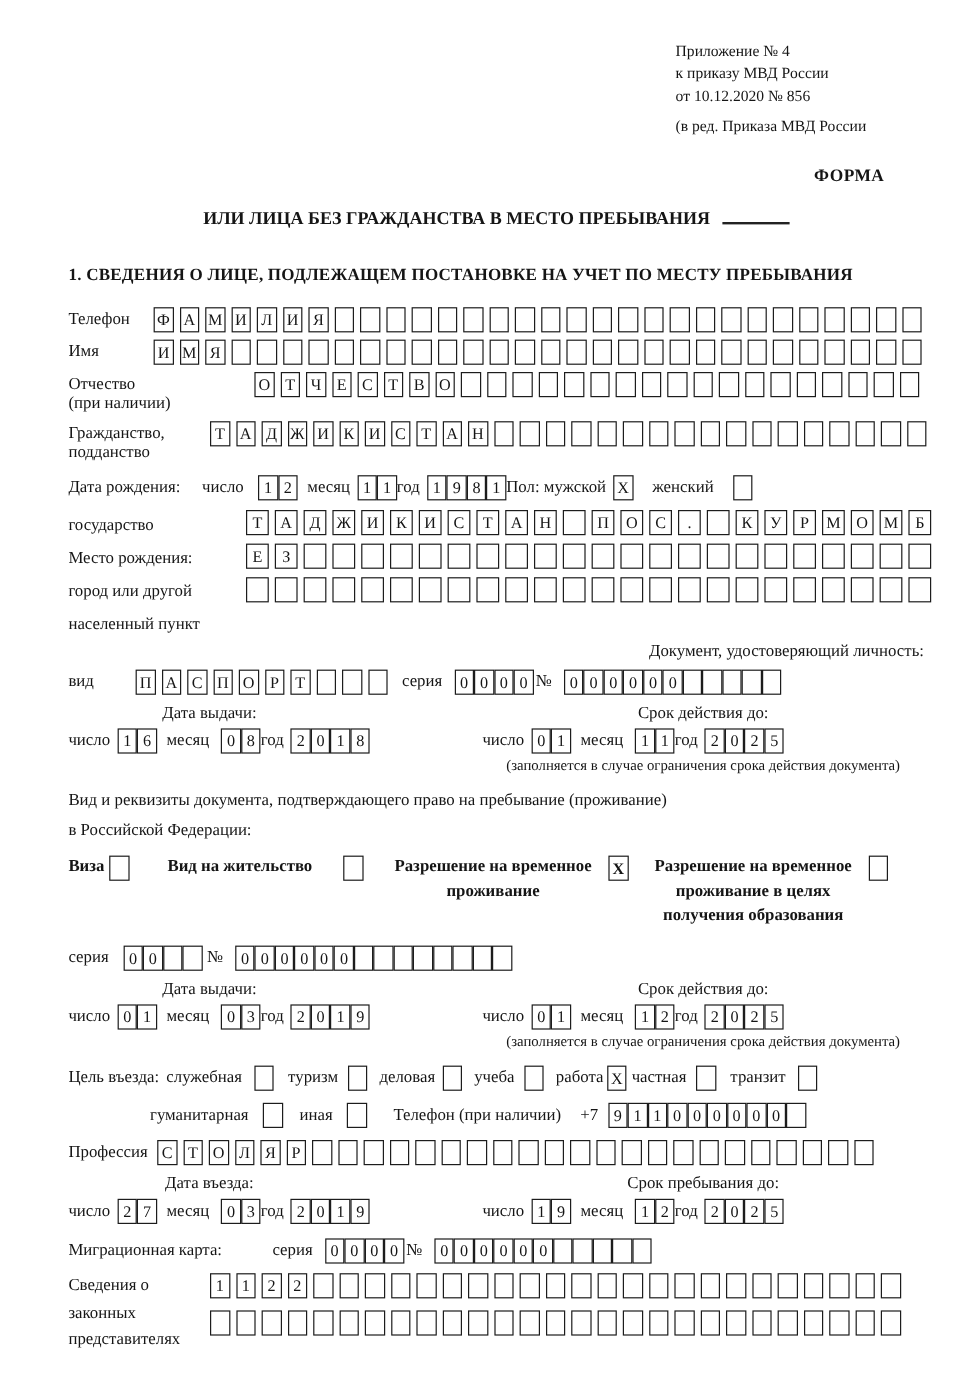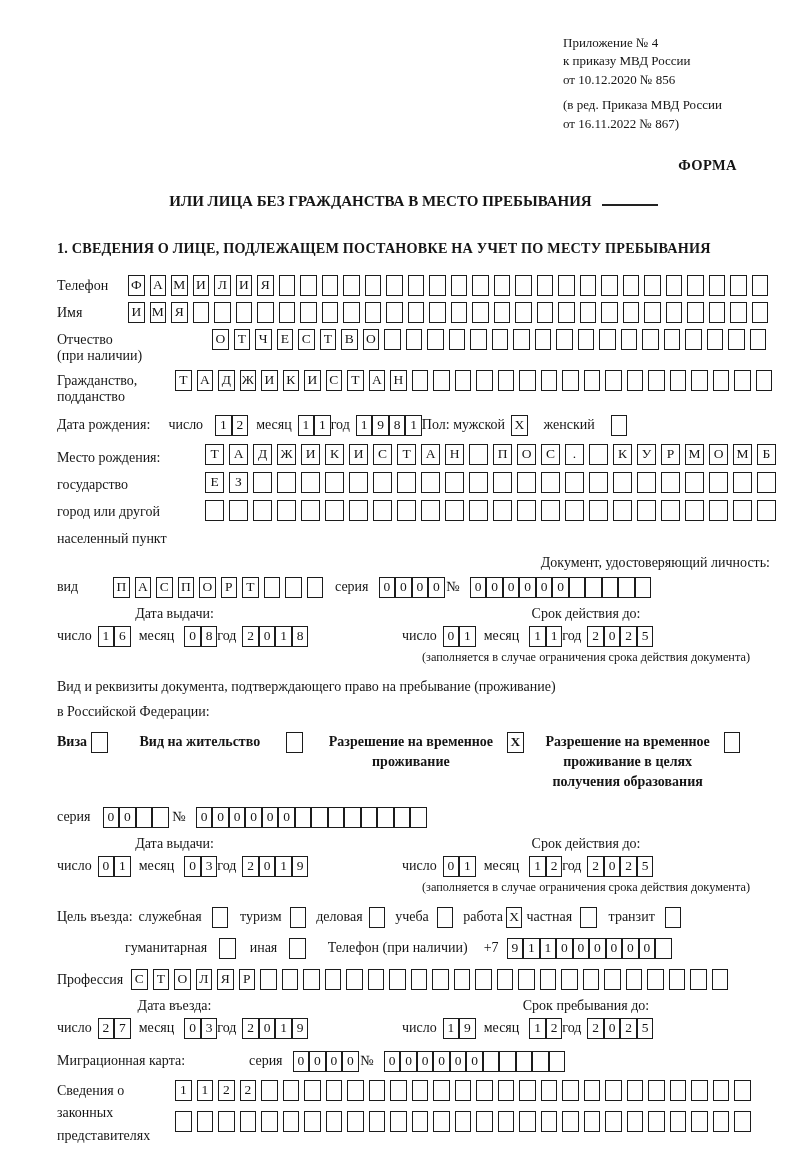--- a/index.html
+++ b/index.html
@@ -69,21 +69,20 @@
 <body>
 
 <div class="page">
 
   <div class="appendix">
     <div>Приложение № 4</div>
     <div>к приказу МВД России</div>
     <div>от 10.12.2020 № 856</div>
     <div class="grp2">
       <div>(в ред. Приказа МВД России</div>
-      <div>от 16.11.2022 № 867)</div>
     </div>
   </div>
 
   <div class="forma">ФОРМА</div>
 
   <div class="title">
     <div><span>ИЛИ ЛИЦА БЕЗ ГРАЖДАНСТВА В МЕСТО ПРЕБЫВАНИЯ</span><span class="uline"></span></div>
   </div>
 
   <div class="sec1">1. СВЕДЕНИЯ О ЛИЦЕ, ПОДЛЕЖАЩЕМ ПОСТАНОВКЕ НА УЧЕТ ПО МЕСТУ ПРЕБЫВАНИЯ</div>
@@ -262,22 +261,22 @@
         <span class="box">X</span>
       </span>
     <span style="margin-left:16px;margin-right:16px;">женский</span>
     <span class="boxes">
         <span class="box"></span>
       </span>
   </div>
 
   <div class="mplace">
     <div class="labels">
+      <div>государство</div>
       <div>Место рождения:</div>
-      <div>государство</div>
       <div>город или другой</div>
       <div>населенный пункт</div>
     </div>
     <div class="gridcol">
       <div class="boxes wide">
           <span class="box">Т</span>
           <span class="box">А</span>
           <span class="box">Д</span>
           <span class="box">Ж</span>
           <span class="box">И</span>
@@ -687,21 +686,21 @@
             <span class="box">2</span>
             <span class="box">0</span>
             <span class="box">2</span>
             <span class="box">5</span>
           </span>
       </div>
     </div>
   </div>
 
   <div class="inline" style="margin-top:12px;">
-    <span style="margin-right:64px;">Миграционная карта:</span>
+    <span style="margin-right:42px;">Миграционная карта:</span>
     <span style="margin-right:10px;">серия</span>
     <span class="boxes dg">
         <span class="box">0</span>
         <span class="box">0</span>
         <span class="box">0</span>
         <span class="box">0</span>
       </span>
     <span style="margin:0 10px 0 2px;">№</span>
     <span class="boxes dg">
         <span class="box">0</span>

